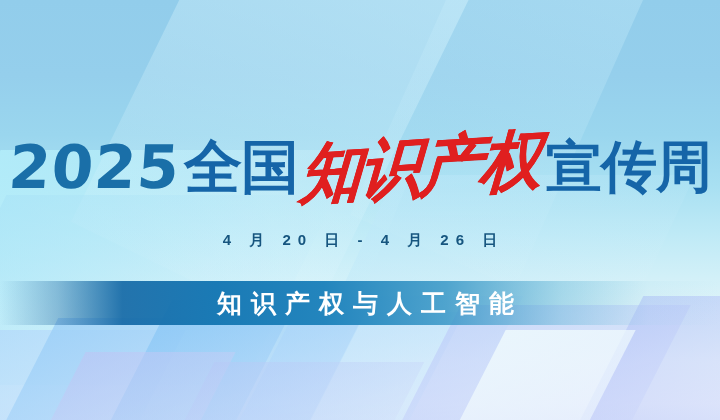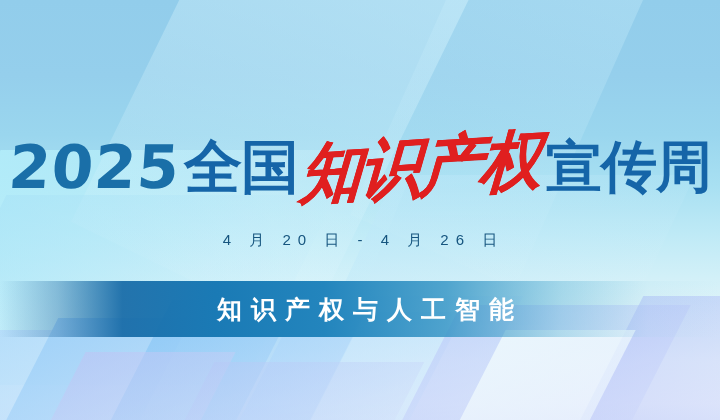--- a/index.html
+++ b/index.html
@@ -148,32 +148,32 @@
     margin-left: 4px;
   }
 
   
   .date-line {
     position: absolute;
     left: 0; right: 0;
     top: 231px;
     text-align: center;
     font-size: 15px;
-    font-weight: 400;
+    font-weight: 700;
     color: #16557f;
     letter-spacing: 7px;
     text-indent: 7px;
   }
 
   
   .sub-bar {
     position: absolute;
     left: 0; right: 0;
     top: 281px;
-    height: 56px;
+    height: 44px;
     background: linear-gradient(90deg,
         rgba(20,90,150,0) 0%,
         rgba(20,95,155,0.35) 8%,
         rgba(21,105,166,0.92) 17%,
         #1a7ab5 30%,
         #2385bd 45%,
         rgba(48,146,195,0.80) 62%,
         rgba(92,178,212,0.40) 78%,
         rgba(150,210,230,0.10) 90%,
         rgba(200,235,245,0) 100%);

